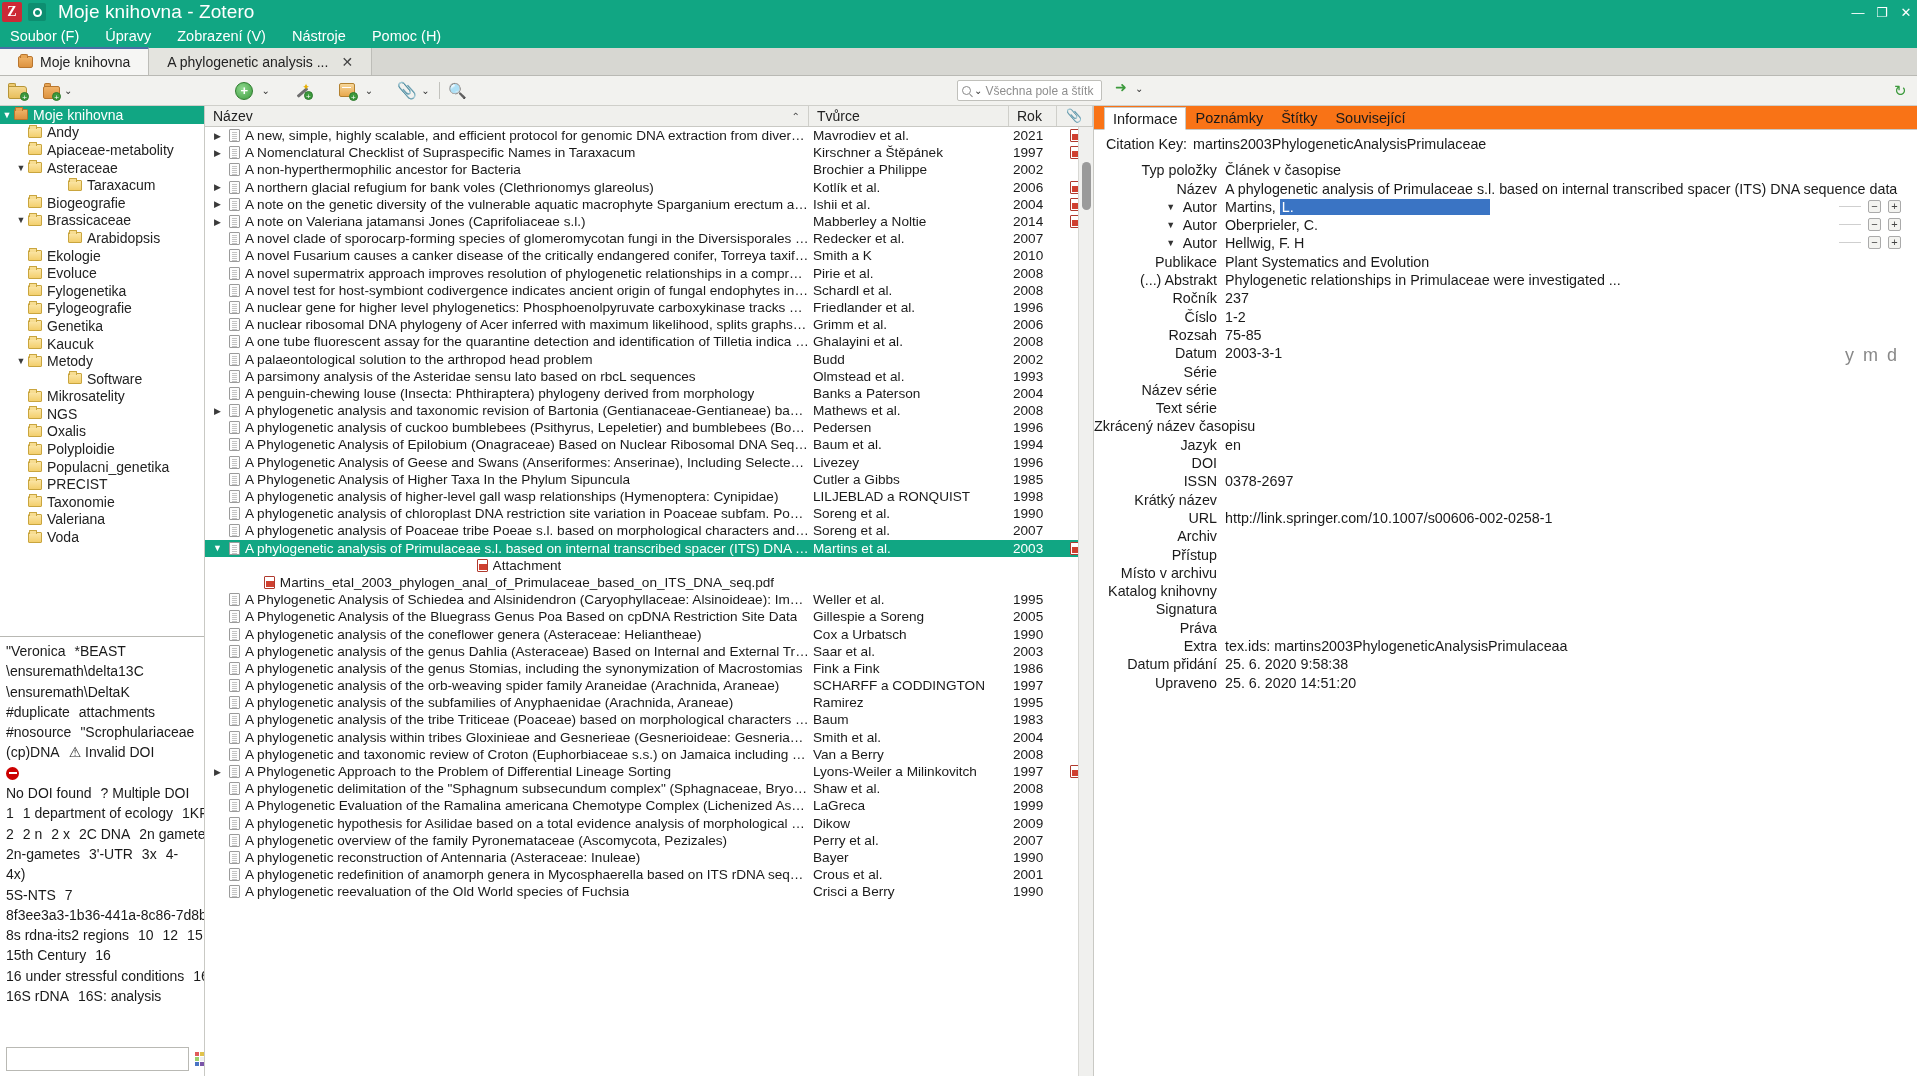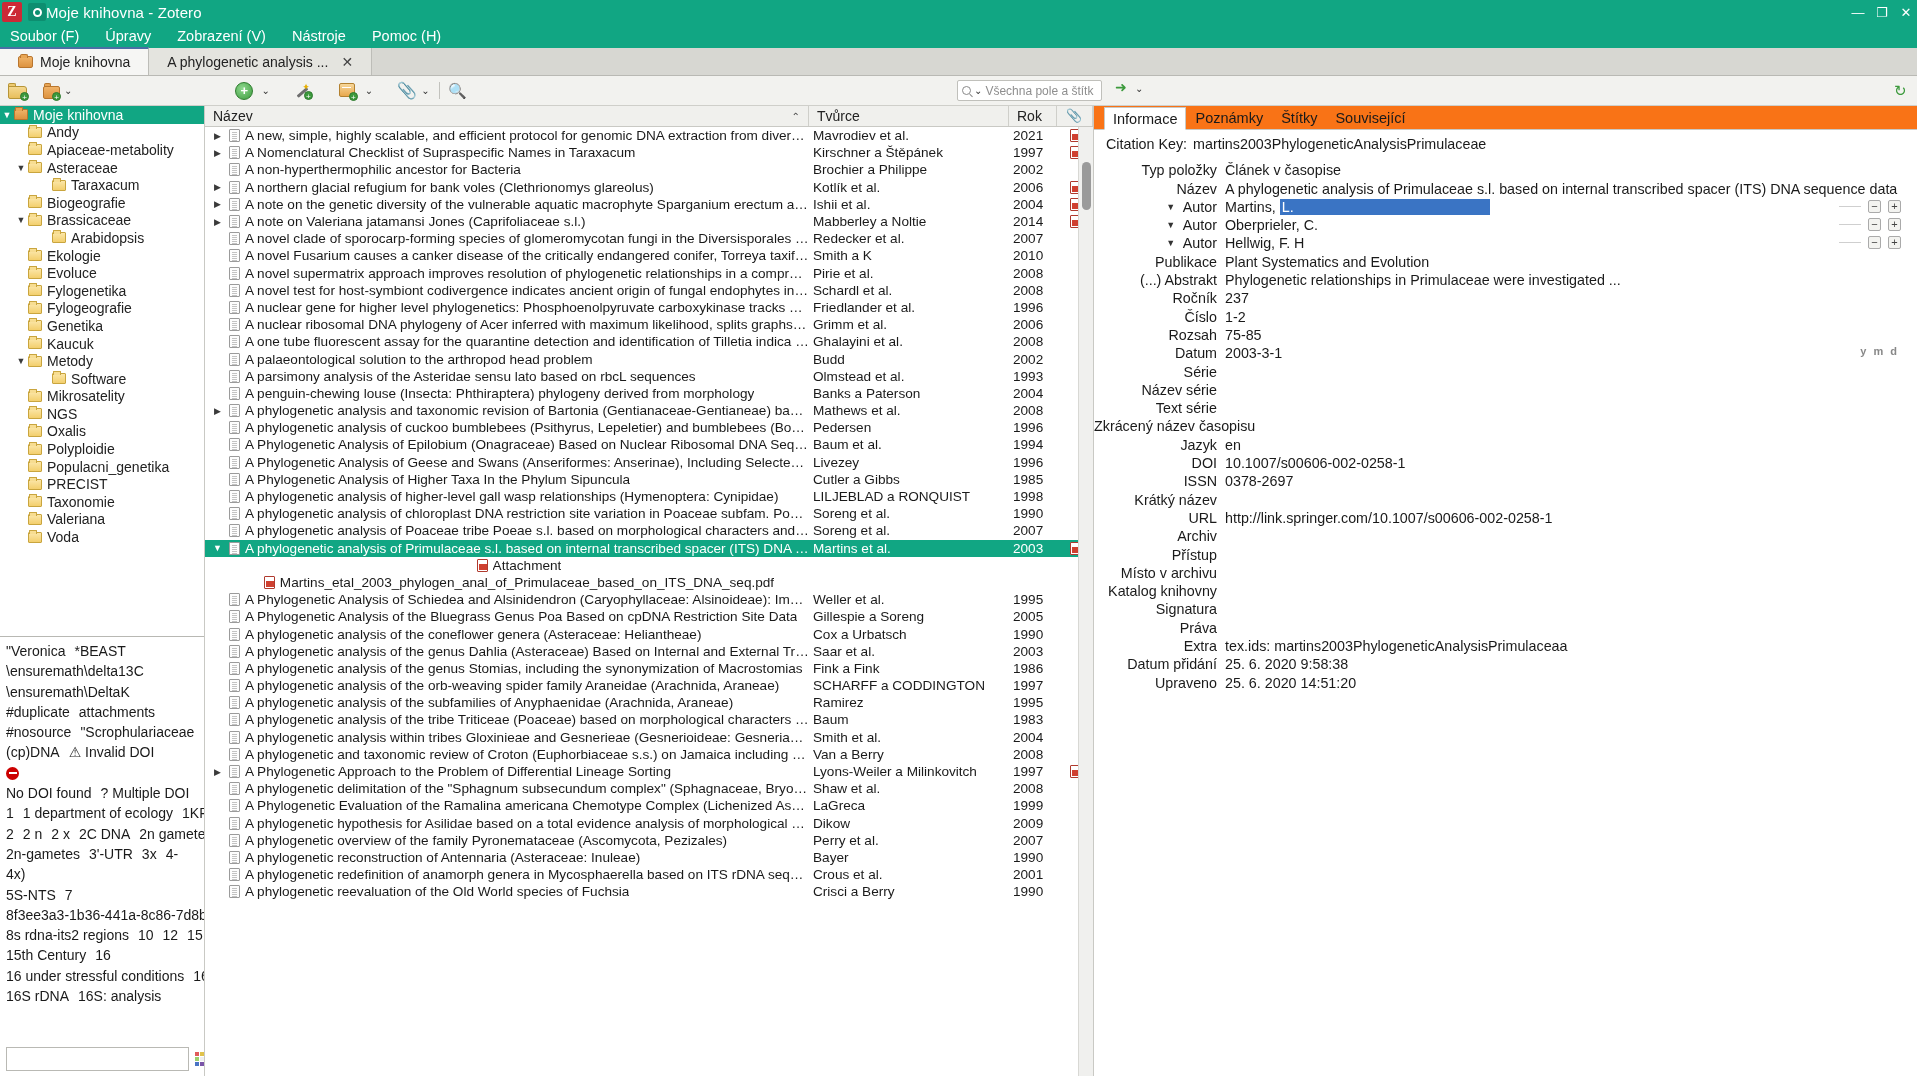--- a/index.html
+++ b/index.html
@@ -23,21 +23,21 @@
     width:20px; height:20px; margin-left:2px; border-radius:2px;
     background:#cc2936; color:#fff; font-weight:bold; font-size:14px;
     display:flex; align-items:center; justify-content:center;
     font-family:"Liberation Serif", serif;
   }
   .winicon {
     width:18px;height:18px;margin-left:6px;border-radius:2px;
     background:#0d8e70;display:flex;align-items:center;justify-content:center;
   }
   .winicon .dot{width:9px;height:9px;border-radius:50%;border:2px solid #fff;}
-  #title-text { margin-left:0; font-size:15px; letter-spacing:.1px; }
+  #title-text { margin-left:12px; font-size:19px; letter-spacing:.1px; }
   #winbuttons { position:absolute; right:4px; top:0; height:24px; display:flex; align-items:center; gap:10px; font-size:13px;}
   #winbuttons span { cursor:pointer; width:14px; text-align:center; }
 
   
   #menubar {
     height:24px; background:#11a683; color:#ffffff;
     display:flex; align-items:center; padding-left:10px; gap:26px;
     font-size:14.5px;
   }
   #menubar .mi { cursor:default; white-space:nowrap; }
@@ -126,21 +126,21 @@
   .coll-row.sel { background:#11a683; color:#ffffff; }
   .twisty { width:14px; text-align:center; font-size:9px; color:#3a3a3a; flex:0 0 14px;}
   .coll-row.sel .twisty { color:#fff; }
   .folder {
     width:14px;height:11px;margin-right:5px;flex:0 0 14px;position:relative;border-radius:1px;
     background:linear-gradient(#fbe6a8,#f3cf6d); border:1px solid #c9a53e;
   }
   .folder:before{content:"";position:absolute;left:0px;top:-3px;width:6px;height:3px;background:#f7dd92;border:1px solid #c9a53e;border-bottom:none;border-radius:1px 1px 0 0;}
   .folder.lib{background:linear-gradient(#f0b368,#dd9340);border-color:#b9762e;}
   .folder.lib:before{background:#e8a655;border-color:#b9762e;}
-  .ind1 { padding-left:14px; } .ind2 { padding-left:38px; }
+  .ind1 { padding-left:14px; } .ind2 { padding-left:38px;margin-left:16px; }
 
   #tagselector { flex:1; border-top:1px solid #b8b8b3; background:#fff; display:flex; flex-direction:column;}
   #tagcloud { flex:1; padding:4px 6px 0 6px; overflow:hidden; line-height:20.3px; font-size:14px; }
   #tagcloud .tag { display:inline; margin-right:9px; white-space:nowrap; cursor:default; }
   .tag-noentry { display:inline-block; width:13px;height:13px;border-radius:50%;background:#c00;
      position:relative; vertical-align:-2px; margin-right:2px;}
   .tag-noentry:after{content:"";position:absolute;left:2.5px;top:5.3px;width:8px;height:2.4px;background:#fff;}
   #tagsearchrow { height:34px; display:flex; align-items:center; gap:6px; padding:0 6px; background:#fff;}
   #tagsearch { flex:1; height:24px; border:1px solid #b9b9b4; background:#fff; }
   .colorgrid { display:grid; grid-template-columns:repeat(3,4px); grid-template-rows:repeat(3,4px); gap:1px; }
@@ -189,21 +189,21 @@
   .flabel { width:131px; text-align:right; color:#1a1a1a; padding-right:8px; flex:0 0 131px; white-space:nowrap;}
   .fvalue { flex:1; color:#1a1a1a; position:relative; }
   .citkey .flabel { width:131px; }
   .ftwisty { display:inline-block; width:12px; font-size:9px; color:#333; text-align:center;}
   .authorrow .flabel { display:flex; justify-content:flex-end; align-items:center; gap:6px;}
   .editbox { display:inline-block; background:#3a74c4; color:#ffffff; padding:0 2px; min-width:210px; }
   .authbtns { position:absolute; right:4px; top:1px; display:flex; align-items:center; gap:7px; color:#777; font-size:12px;}
   .minus-btn, .plus-btn { width:13px;height:13px;border:1px solid #aaa;border-radius:2px;background:#f3f3f0;
     display:flex;align-items:center;justify-content:center; font-size:11px; color:#444; line-height:1;}
   .dashline { width:22px;height:1px;background:#cfcfcf;}
-  .ymd { position:absolute; right:6px; top:0; color:#888; font-size:11px; letter-spacing:2px;font-weight:bold;}
+  .ymd { position:absolute; right:6px; top:0; color:#888; font-size:18px; letter-spacing:2px;}
 </style>
 </head>
 <body>
 
 <div id="titlebar">
   <div class="zlogo">Z</div>
   <div class="winicon">
       <div class="dot"></div>
     </div>
   <div id="title-text">Moje knihovna - Zotero</div>
@@ -1039,21 +1039,20 @@
           <div class="frow">
             <div class="flabel"><span>Zkrácený název časopisu</span></div>
             <div class="fvalue"><span></span></div>
           </div>
           <div class="frow">
             <div class="flabel"><span>Jazyk</span></div>
             <div class="fvalue"><span>en</span></div>
           </div>
           <div class="frow">
             <div class="flabel"><span>DOI</span></div>
-            <div class="fvalue"><span>10.1007/s00606-002-0258-1</span></div>
           </div>
           <div class="frow">
             <div class="flabel"><span>ISSN</span></div>
             <div class="fvalue"><span>0378-2697</span></div>
           </div>
           <div class="frow">
             <div class="flabel"><span>Krátký název</span></div>
             <div class="fvalue"><span></span></div>
           </div>
           <div class="frow">

